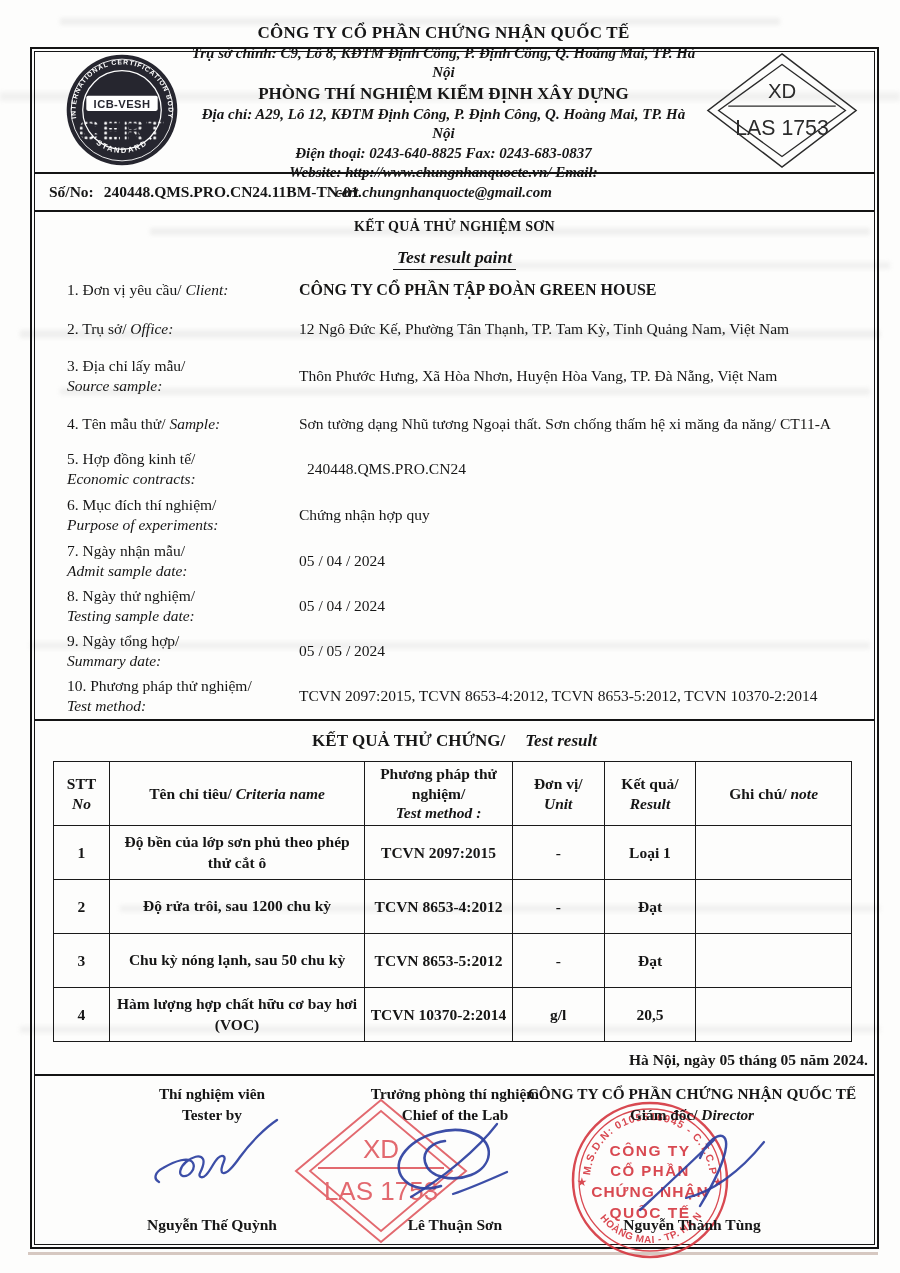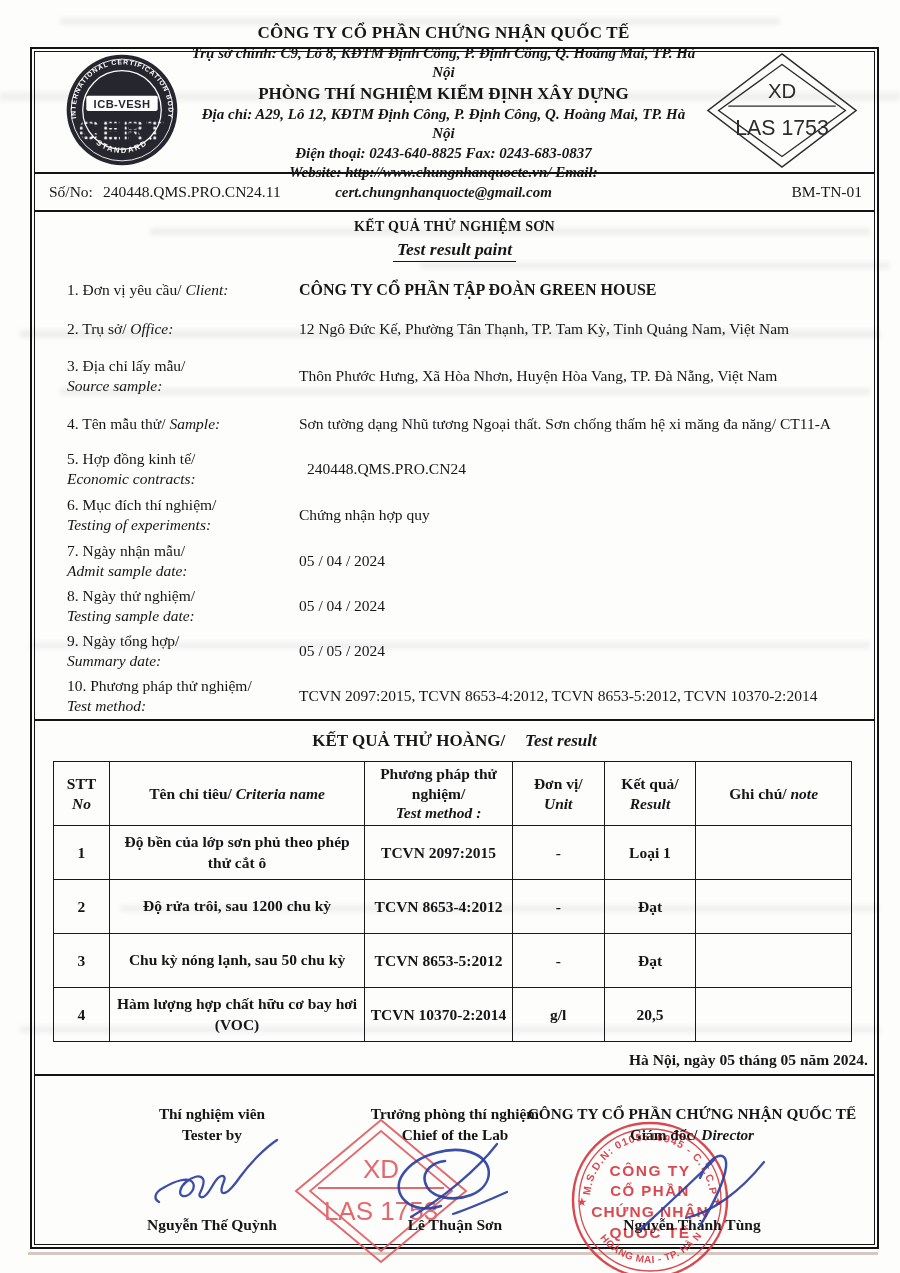--- a/index.html
+++ b/index.html
@@ -11,28 +11,28 @@
   .frame-inner{position:absolute;inset:2px;border:1px solid #141414;display:flex;flex-direction:column;}
   
   .head{display:flex;align-items:center;height:120px;border-bottom:2px solid #141414;flex:0 0 auto;}
   .logo-wrap{flex:0 0 auto;margin-left:24px;}
   .head-center{flex:1 1 auto;text-align:center;line-height:1.3;padding:0 4px;}
   .h-co{font-size:17px;font-weight:bold;letter-spacing:.2px;}
   .h-it{font-size:15px;font-weight:bold;font-style:italic;}
   .h-lab{font-size:17px;font-weight:bold;}
   .mark-wrap{flex:0 0 auto;margin-right:12px;}
   
-  .docno{display:flex;justify-content:space-between;align-items:center;height:36px;
-         border-bottom:2px solid #141414;font-weight:normal;font-size:15.5px;padding:0 12px 0 14px;flex:0 0 auto;}
+  .docno{display:flex;align-items:center;height:36px;
+         border-bottom:2px solid #141414;font-weight:bold;font-size:15.5px;padding:0 12px 0 14px;flex:0 0 auto;}
   .docno .no{margin-left:10px;}
   
   .titleblk{height:60px;text-align:center;padding-top:7px;box-sizing:border-box;flex:0 0 auto;}
   .t-vi{font-size:14px;font-weight:bold;letter-spacing:.3px;}
   .t-en{font-size:17.5px;font-weight:bold;font-style:italic;display:inline-block;
-        border-bottom:1.6px solid #161616;padding:0 4px 1px;margin-top:4px;}
+        border-bottom:1.6px solid #161616;padding:0 4px 1px;margin-top:12px;}
   
   .fields{flex:0 0 auto;padding-left:32px;padding-right:14px;}
   .frow{display:flex;align-items:center;}
   .f-label{flex:0 0 224px;font-size:15.5px;line-height:20px;}
   .f-label i{font-style:italic;}
   .f-val{flex:1 1 auto;font-size:15.5px;padding-left:8px;}
   .f-val.vb{font-weight:bold;font-size:16px;}
   .fr0{height:36px}.fr1{height:42px}.fr2{height:52px}.fr3{height:44px}.fr4{height:46px}
   .fr5{height:46px}.fr6{height:45px}.fr7{height:45px}.fr8{height:45px}.fr9{height:46px}
   
@@ -43,21 +43,21 @@
   table.res th,table.res td{border:1.6px solid #1a1a1a;font-size:15.5px;font-weight:bold;
             text-align:center;vertical-align:middle;padding:2px 4px;box-sizing:border-box;}
   table.res th{height:64px;line-height:1.25;}
   table.res td{height:54px;}
   td.cl{text-align:left;padding-left:7px;line-height:1.3;}
   .it{font-style:italic;}
   .c-stt{width:7%}.c-name{width:32%}.c-method{width:18.5%}.c-unit{width:11.5%}.c-result{width:11.5%}.c-note{width:19.5%}
   
   .dateline{flex:0 0 auto;height:34px;border-bottom:2px solid #141414;display:flex;align-items:flex-end;
             justify-content:flex-end;font-weight:bold;font-size:15.5px;padding:0 6px 5px 0;box-sizing:border-box;font-family:Liberation Serif, serif;}
-  .sig-area{position:relative;flex:1 1 auto;margin-top:20px;}
+  .sig-area{position:relative;flex:1 1 auto;}
   .sig-col{position:absolute;top:7px;bottom:0;text-align:center;}
   .sc1{left:27px;width:300px;}
   .sc2{left:270px;width:300px;}
   .sc3{left:492px;width:330px;}
   .role{font-weight:bold;font-size:15.3px;line-height:21px;position:relative;z-index:2;}
   .name{position:absolute;left:0;right:0;bottom:10px;font-weight:bold;font-size:15.5px;z-index:3;}
   .stampsvg{position:absolute;z-index:1;opacity:.9;}
   .sigsvg{position:absolute;z-index:4;}
   .sans{font-family:"Liberation Sans","DejaVu Sans",sans-serif;}
 </style>
@@ -152,21 +152,21 @@
         </div>
         <div class="frow fr3">
           <div class="f-label"><span>4. Tên mẫu thử/</span> <i>Sample:</i></div>
           <div class="f-val">Sơn tường dạng Nhũ tương Ngoại thất. Sơn chống thấm hệ xi măng đa năng/ CT11-A</div>
         </div>
         <div class="frow fr4">
           <div class="f-label"><div>5. Hợp đồng kinh tế/</div><i>Economic contracts:</i></div>
           <div class="f-val" style="padding-left:16px">240448.QMS.PRO.CN24</div>
         </div>
         <div class="frow fr5">
-          <div class="f-label"><div>6. Mục đích thí nghiệm/</div><i>Testing of experiments:</i></div>
+          <div class="f-label"><div>6. Mục đích thí nghiệm/</div><i>Purpose of experiments:</i></div>
           <div class="f-val">Chứng nhận hợp quy</div>
         </div>
         <div class="frow fr6">
           <div class="f-label"><div>7. Ngày nhận mẫu/</div><i>Admit sample date:</i></div>
           <div class="f-val">05 / 04 / 2024</div>
         </div>
         <div class="frow fr7">
           <div class="f-label"><div>8. Ngày thử nghiệm/</div><i>Testing sample date:</i></div>
           <div class="f-val">05 / 04 / 2024</div>
         </div>
@@ -174,21 +174,21 @@
           <div class="f-label"><div>9. Ngày tổng hợp/</div><i>Summary date:</i></div>
           <div class="f-val">05 / 05 / 2024</div>
         </div>
         <div class="frow fr9">
           <div class="f-label"><div>10. Phương pháp thử nghiệm/</div><i>Test method:</i></div>
           <div class="f-val">TCVN 2097:2015, TCVN 8653-4:2012, TCVN 8653-5:2012, TCVN 10370-2:2014</div>
         </div>
       </div>
 
       <div class="res-head">
-        <span>KẾT QUẢ THỬ HOÀNG/</span>
+        <span>KẾT QUẢ THỬ CHỨNG/</span>
           <i>Test result</i>
       </div>
 
       <table class="res">
         <colgroup>
           <col class="c-stt">
             <col class="c-name">
             <col class="c-method">
             <col class="c-unit">
             <col class="c-result">

